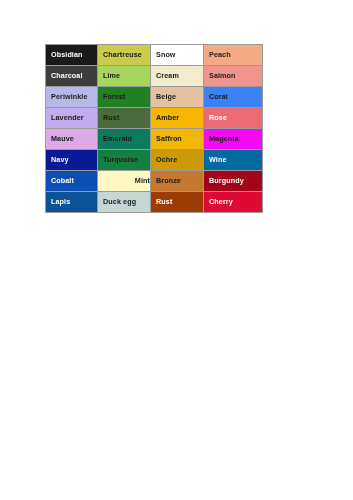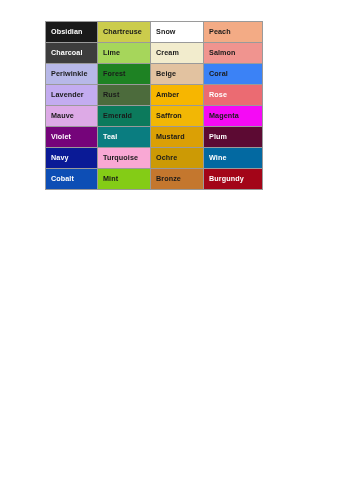--- a/index.html
+++ b/index.html
@@ -20,21 +20,21 @@
     left: 0;
     top: 0;
     width: 353px;
     height: 500px;
     background: #ffffff;
   }
 
   #color-table-wrap {
     position: absolute;
     left: 45px;
-    top: 21px;
+    top: 44px;
     width: 258px;
     border-radius: 14px;
   }
 
   table#color-table {
     border-collapse: collapse;
     table-layout: fixed;
     width: 217px;
     border: 1px solid #a6a6a6;
   }
@@ -96,33 +96,33 @@
             <td style="background: rgb(247, 182, 0); color: rgb(26, 26, 26);">Amber</td>
             <td style="background: rgb(235, 107, 114); color: rgb(255, 255, 255);">Rose</td>
           </tr>
           <tr>
             <td style="background: rgb(221, 170, 230); color: rgb(26, 26, 26);">Mauve</td>
             <td style="background: rgb(12, 122, 92); color: rgb(26, 26, 26);">Emerald</td>
             <td style="background: rgb(242, 183, 5); color: rgb(26, 26, 26);">Saffron</td>
             <td style="background: rgb(245, 10, 245); color: rgb(26, 26, 26);">Magenta</td>
           </tr>
           <tr>
-            <td style="background: rgb(117, 4, 122); color: rgb(255, 255, 255);">Violet</td>
-            <td style="background: rgb(10, 125, 128); color: rgb(255, 255, 255);">Teal</td>
-            <td style="background: rgb(219, 160, 5); color: rgb(26, 26, 26);">Mustard</td>
-            <td style="background: rgb(92, 10, 51); color: rgb(255, 255, 255);">Plum</td>
-          </tr>
-          <tr>
             <td style="background: rgb(10, 26, 150); color: rgb(255, 255, 255);">Navy</td>
-            <td style="background: #f9a8d4; color: rgb(26, 26, 26);">Turquoise</td>
+            <td style="background: #15803d; color: rgb(26, 26, 26);">Turquoise</td>
             <td style="background: rgb(204, 154, 5); color: rgb(26, 26, 26);">Ochre</td>
             <td style="background: #0369a1; color: rgb(255, 255, 255);">Wine</td>
           </tr>
           <tr>
             <td style="background: rgb(13, 78, 181); color: rgb(255, 255, 255);">Cobalt</td>
-            <td style="background: #84cc16; color: rgb(26, 26, 26);">Mint</td>
+            <td style="background: #fef9c3; color: rgb(26, 26, 26); text-align: right;">Mint</td>
             <td style="background: rgb(196, 119, 46); color: rgb(26, 26, 26);">Bronze</td>
             <td style="background: rgb(163, 5, 24); color: rgb(255, 255, 255);">Burgundy</td>
+          </tr>
+          <tr>
+            <td style="background: rgb(10, 84, 150); color: rgb(255, 255, 255);">Lapis</td>
+            <td style="background: rgb(196, 214, 214); color: rgb(26, 26, 26);">Duck egg</td>
+            <td style="background: rgb(158, 60, 5); color: rgb(255, 255, 255);">Rust</td>
+            <td style="background: rgb(222, 10, 51); color: rgb(255, 255, 255);">Cherry</td>
           </tr>
         </tbody>
     </table>
   </div>
 </div>
 
 </body></html>

